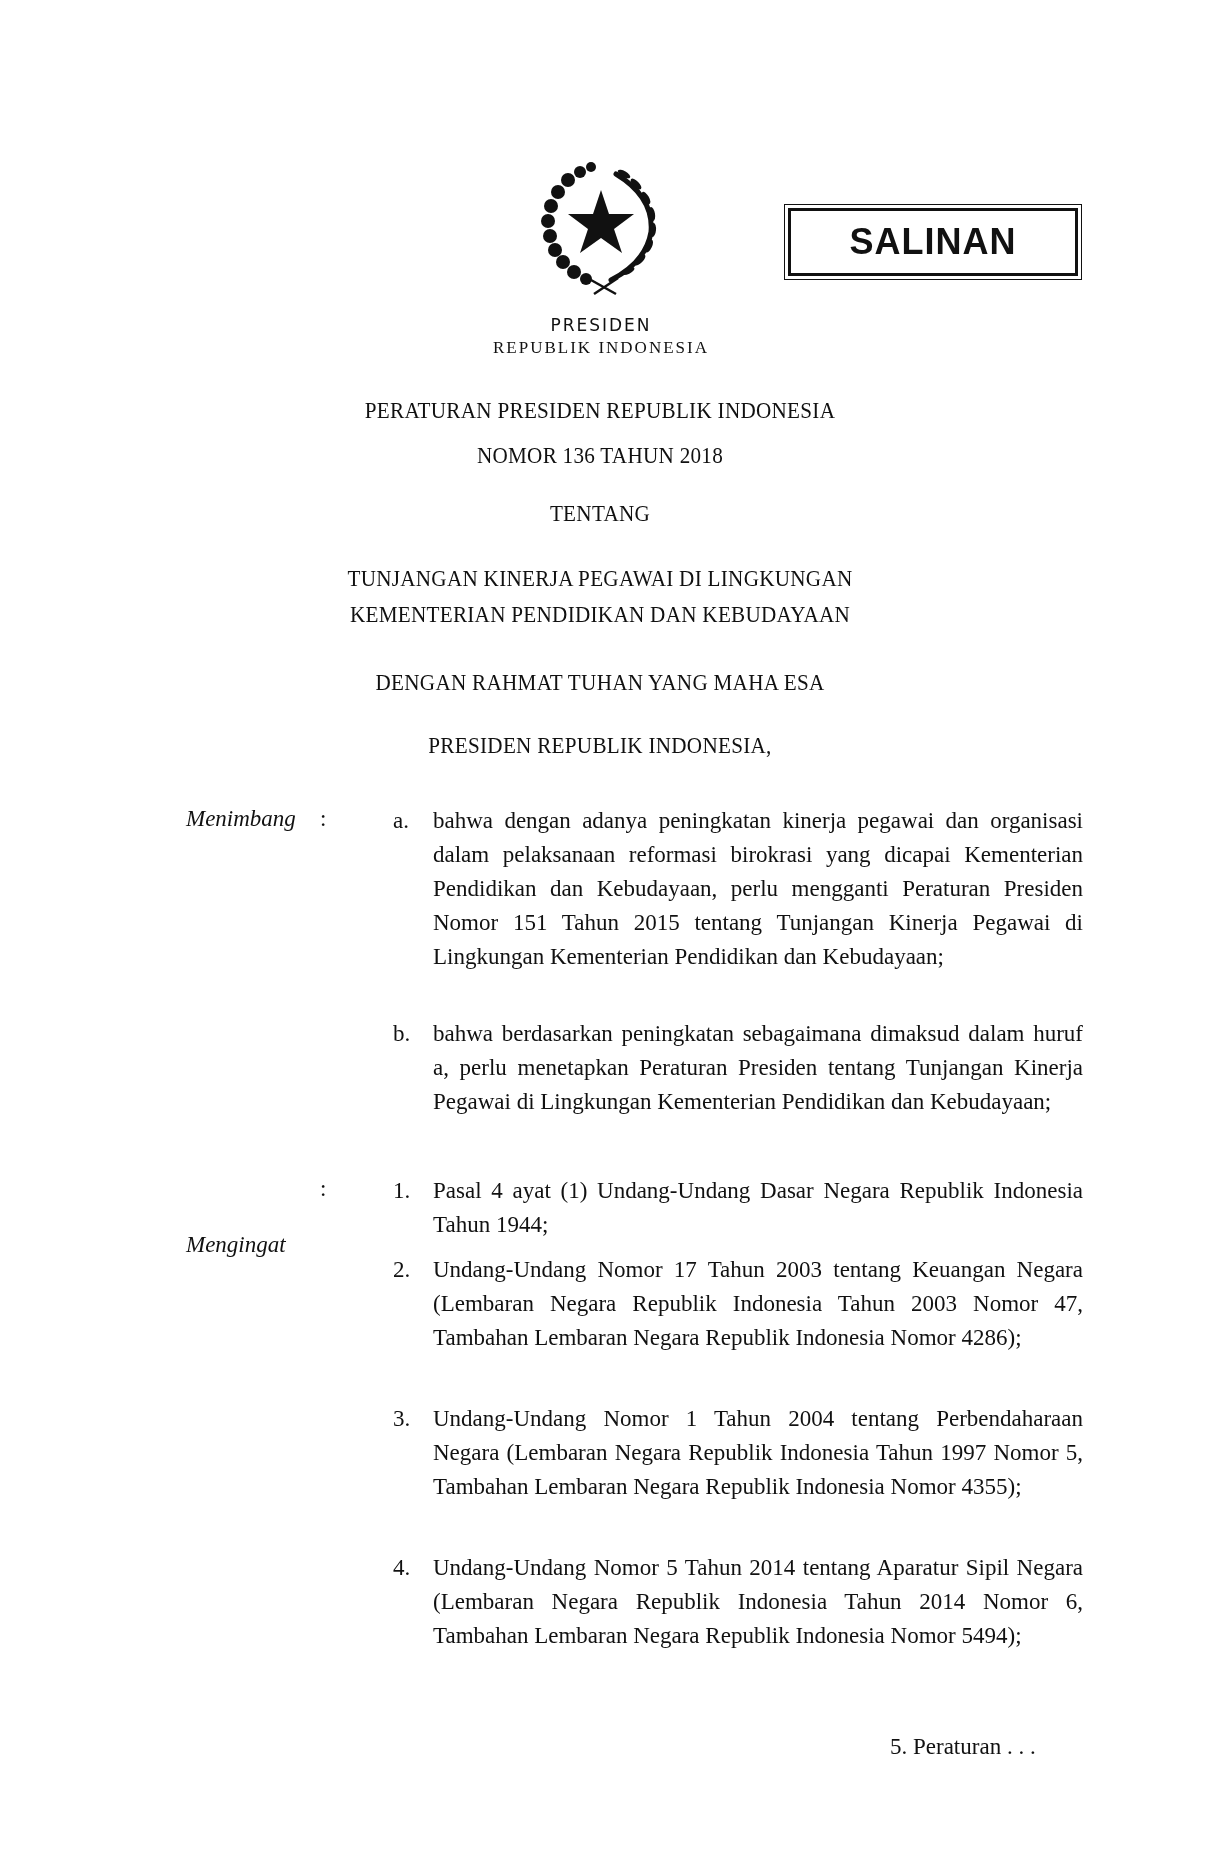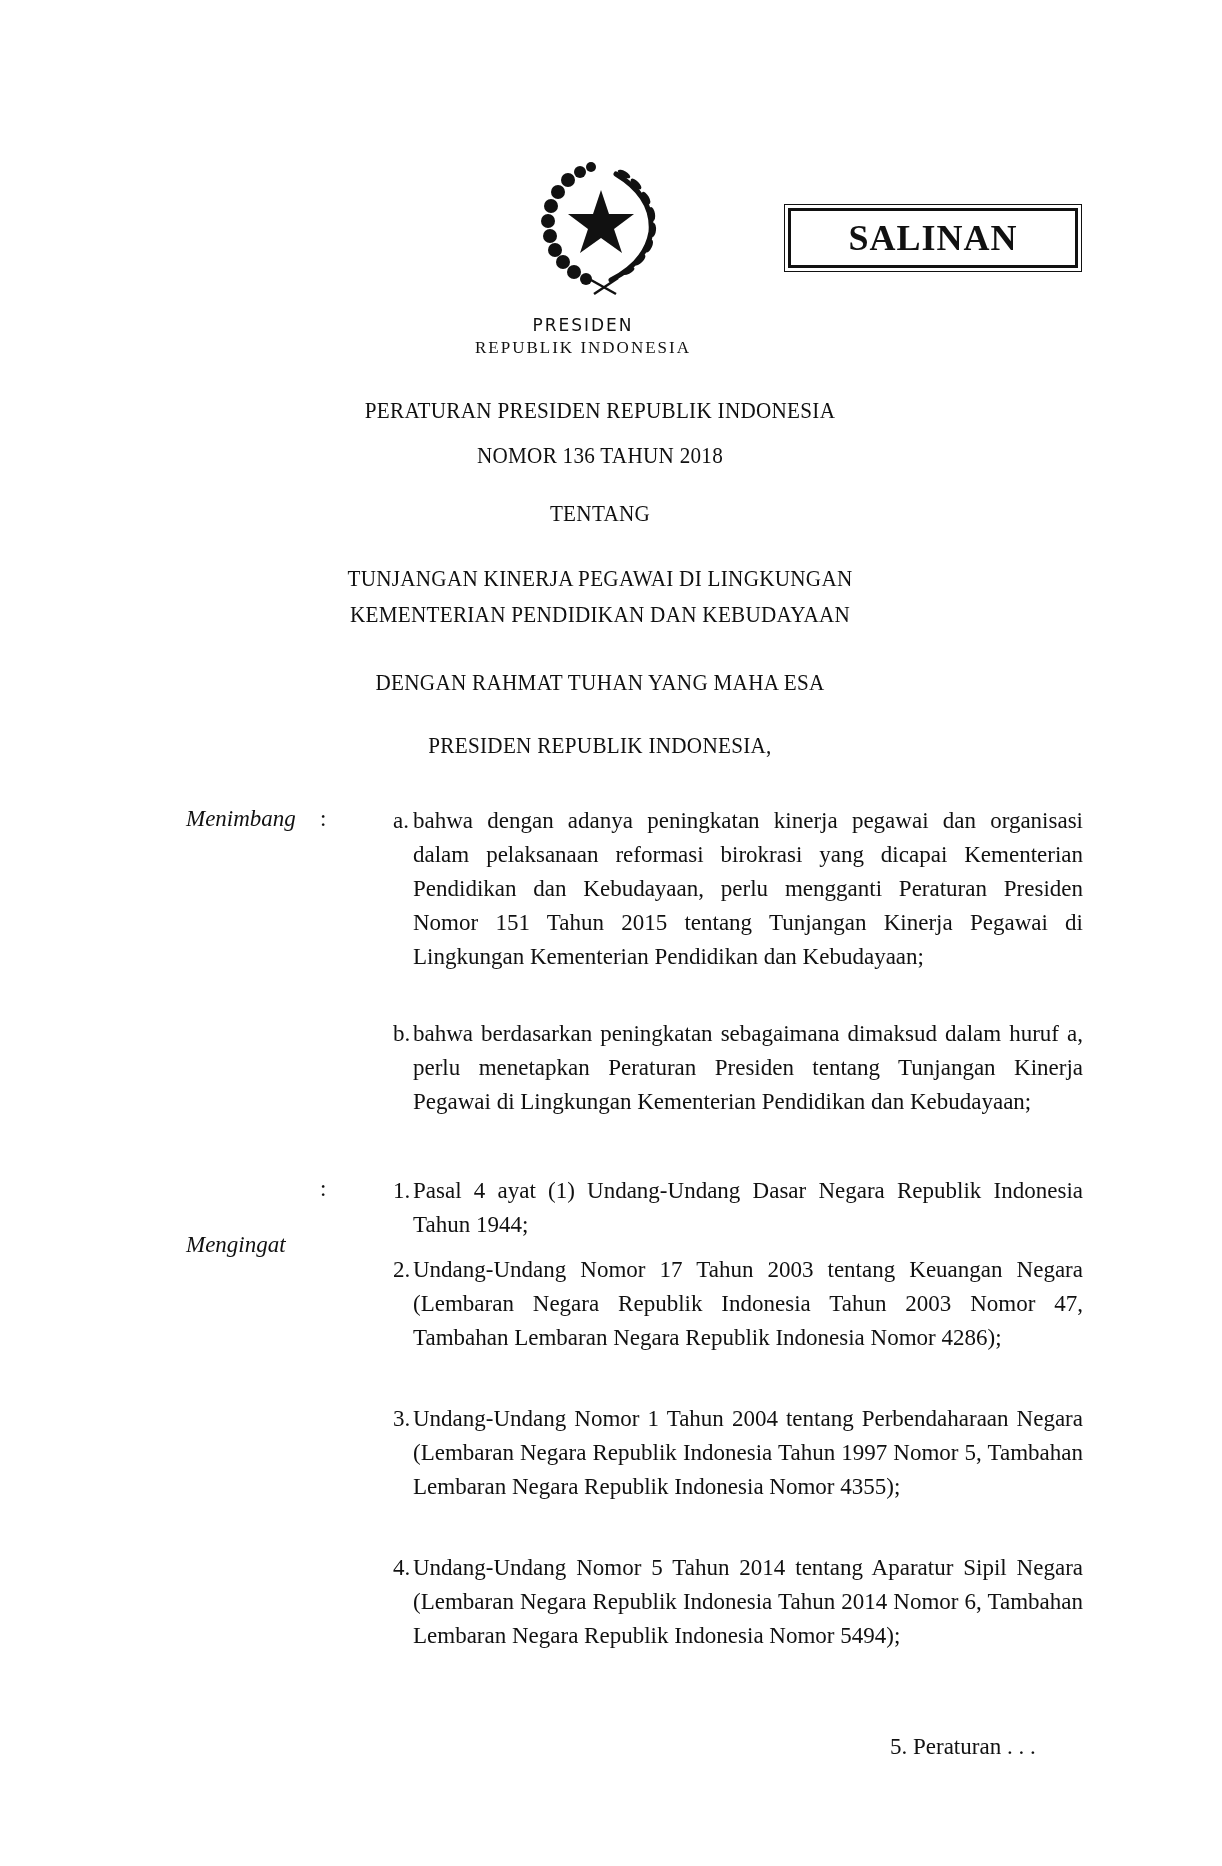--- a/index.html
+++ b/index.html
@@ -1,27 +1,27 @@
 <!DOCTYPE html>
 <html><head>
 <meta charset="utf-8">
 <style>
   html, body { margin: 0; padding: 0; background: #ffffff; }
   body { width: 1222px; height: 1866px; position: relative; overflow: hidden; color: #111; }
 
   .emblem { position: absolute; left: 536px; top: 152px; width: 130px; height: 148px; }
   .salinan {
-    position: absolute; left: 788px; top: 208px; width: 290px; height: 60px;
+    position: absolute; left: 788px; top: 208px; width: 290px; height: 68px;
     border: 3px solid #111; box-sizing: border-box;
     outline: 1px solid #111; outline-offset: 3px;
     display: flex; align-items: center; justify-content: center;
-    font-family: Liberation Serif, serif; font-weight: bold; font-size: 36px; letter-spacing: 1px;
+    font-family: Liberation Sans, sans-serif; font-weight: bold; font-size: 36px; letter-spacing: 1px;
   }
   .pres-label {
-    position: absolute; left: 382px; width: 402px; text-align: center;
+    position: absolute; left: 400px; width: 402px; text-align: center;
     font-family: "DejaVu Sans", "Liberation Sans", sans-serif; font-size: 17px; letter-spacing: 2px;
   }
   .center-line {
     position: absolute; left: 200px; width: 800px; text-align: center;
     font-family: "Liberation Serif", "DejaVu Serif", serif; font-size: 23px; letter-spacing: 0.3px;
     transform: scaleX(0.92);
   }
 
   .section-label {
     position: absolute; left: 186px;
@@ -29,21 +29,21 @@
   }
   .colon {
     position: absolute; left: 320px;
     font-family: "Liberation Serif", "DejaVu Serif", serif; font-size: 23px;
   }
   .item {
     position: absolute; left: 393px; width: 690px;
     font-family: "Liberation Serif", "DejaVu Serif", serif; font-size: 23px; line-height: 34px;
   }
   .item .marker { position: absolute; left: 0; top: 0; width: 30px; }
-  .item .text { display: block; margin-left: 20px; text-align: justify; }
+  .item .text { display: block; margin-left: 40px; text-align: justify; }
   .footer-next {
     position: absolute; left: 890px;
     font-family: "Liberation Serif", "DejaVu Serif", serif; font-size: 23px;
   }
 </style>
 </head>
 <body>
 
 <div class="emblem">
   <svg width="130" height="148" viewBox="0 0 130 148">

